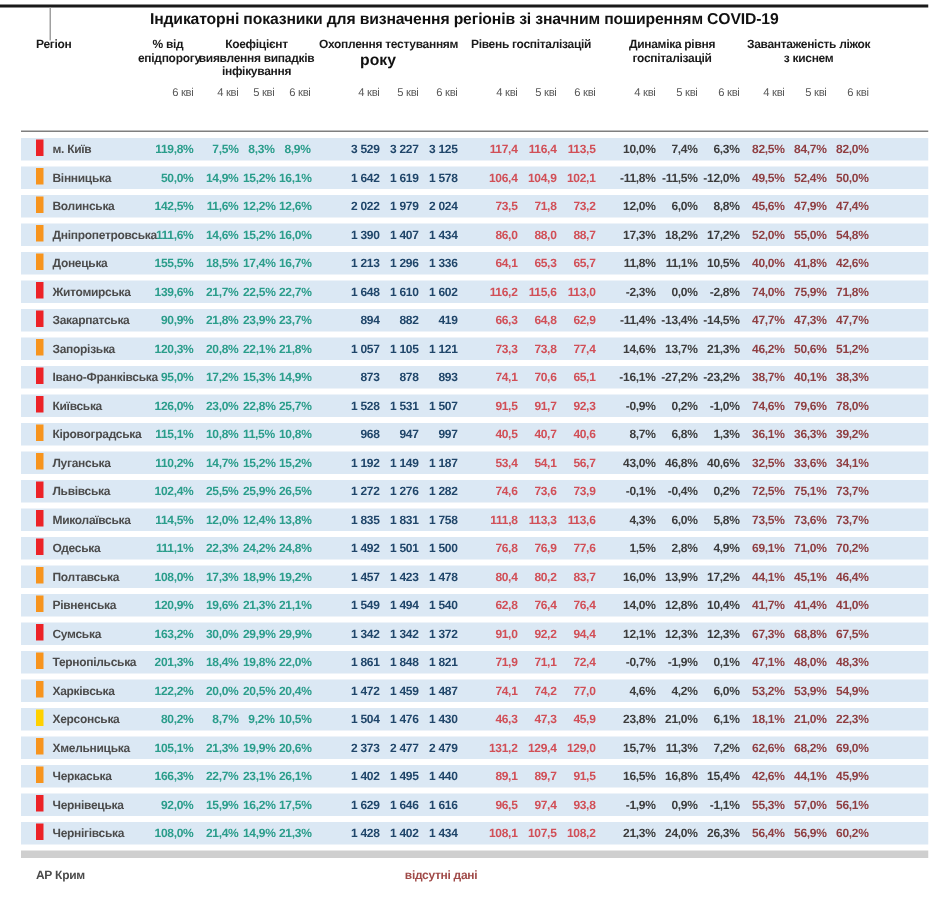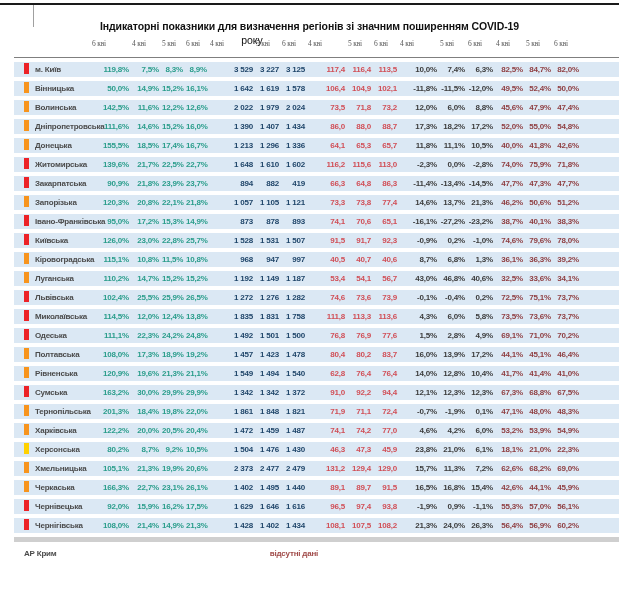--- a/index.html
+++ b/index.html
@@ -3,36 +3,36 @@
 <meta charset="utf-8">
 <style>
   html,body{margin:0;padding:0;}
   body{
     width:619px;height:599px;background:#ffffff;position:relative;
     font-family:"Liberation Sans", sans-serif;
     -webkit-font-smoothing:antialiased;
   }
   .topline{position:absolute;top:3px;left:0;width:619px;height:2px;background:#1a1a1a;}
   .stub{position:absolute;top:5px;left:33px;width:1px;height:22px;background:#a0a0a0;}
-  .title{ text-align:center;padding-top:20px;font-weight:bold;font-size:10.5px;color:#111;line-height:13px;letter-spacing:-0.1px;}
-  .roku{position:absolute;top:34px;left:0;width:504px;text-align:center;font-weight:normal;font-size:10.5px;color:#111;}
+  .title{ text-align:center;padding-top:7px;font-weight:bold;font-size:10.5px;color:#111;line-height:13px;letter-spacing:-0.1px;}
+  .roku{position:absolute;top:34px;left:0;width:504px;text-align:center;font-weight:bold;font-size:10.5px;color:#111;}
 
   table{border-collapse:separate;border-spacing:0 4px;margin:1px 0 0 14px;width:605px;table-layout:fixed;}
   col.c-reg{width:78px;} col.c-pct{width:40px;}
   col.c-k1{width:30px;} col.c-k2{width:24px;} col.c-k3{width:24px;}
   col.c-t1{width:46px;} col.c-t2{width:26px;} col.c-t3{width:26px;}
   col.c-h1{width:40px;} col.c-h2{width:26px;} col.c-h3{width:26px;}
   col.c-d1{width:40px;} col.c-d2{width:28px;} col.c-d3{width:28px;}
   col.c-b1{width:30px;} col.c-b2{width:28px;} col.c-b3{width:28px;}
   col.c-sp{width:37px;}
 
   thead th{font-size:8px;font-weight:bold;color:#1a1a1a;vertical-align:top;padding:0;line-height:9px;text-align:center;height:18px;letter-spacing:-0.2px;}
   thead th.region-h{text-align:left;padding-left:10px;}
   tr.thr td{font-size:7.5px;color:#262626;text-align:center;height:12px;line-height:8px;letter-spacing:-0.2px;}
-  tr.dates td{font-size:7.5px;color:#595959;text-align:left;padding:0 3px 8px 0;height:11px;line-height:9px;border-bottom:1px solid #7f7f7f;letter-spacing:-0.2px;font-family:Liberation Serif, serif;}
+  tr.dates td{font-size:7.5px;color:#595959;text-align:right;padding:0 3px 20px 0;height:11px;line-height:9px;border-bottom:1px solid #7f7f7f;letter-spacing:-0.2px;}
 
   tbody td{font-size:8px;height:15px;line-height:15px;padding:0;letter-spacing:-0.2px;}
   tr.data td{background:#DBE8F4;}
   td.v{text-align:right;padding-right:3px;font-weight:bold;}
   td.v-pct,td.v-coef{color:#2A9D8B;}
   td.v-test{color:#1F4569;}
   td.v-hosp{color:#D14F57;}
   td.v-dyn{color:#3C3C3C;}
   td.v-beds{color:#8F3E41;}
   td.c-region{padding-left:10px;white-space:nowrap;overflow:visible;margin-left:48px;}
@@ -69,20 +69,30 @@
       <col class="c-h3">
     <col class="c-d1">
       <col class="c-d2">
       <col class="c-d3">
     <col class="c-b1">
       <col class="c-b2">
       <col class="c-b3">
     <col class="c-sp">
   </colgroup>
   <thead>
+    <tr>
+      <th class="region-h">Регіон</th>
+      <th>% від епідпорогу</th>
+      <th colspan="3">Коефіцієнт виявлення випадків інфікування</th>
+      <th colspan="3">Охоплення тестуванням</th>
+      <th colspan="3">Рівень госпіталізацій</th>
+      <th colspan="3">Динаміка рівня госпіталізацій</th>
+      <th colspan="3">Завантаженість ліжок з киснем</th>
+      <th></th>
+    </tr>
     <tr class="dates">
       <td></td>
       <td>6 кві</td>
       <td>4 кві</td>
       <td>5 кві</td>
       <td>6 кві</td>
       <td>4 кві</td>
       <td>5 кві</td>
       <td>6 кві</td>
       <td>4 кві</td>
@@ -222,21 +232,21 @@
     <td class="c-region"><span class="chip" style="background: rgb(236, 34, 39);"></span><span class="rname">Закарпатська</span></td>
     <td class="v v-pct">90,9%</td>
     <td class="v v-coef">21,8%</td>
     <td class="v v-coef">23,9%</td>
     <td class="v v-coef">23,7%</td>
     <td class="v v-test">894</td>
     <td class="v v-test">882</td>
     <td class="v v-test">419</td>
     <td class="v v-hosp">66,3</td>
     <td class="v v-hosp">64,8</td>
-    <td class="v v-hosp">86,3</td>
+    <td class="v v-hosp">62,9</td>
     <td class="v v-dyn">-11,4%</td>
     <td class="v v-dyn">-13,4%</td>
     <td class="v v-dyn">-14,5%</td>
     <td class="v v-beds">47,7%</td>
     <td class="v v-beds">47,3%</td>
     <td class="v v-beds">47,7%</td>
     <td></td>
   </tr>
       <tr class="data">
     <td class="c-region"><span class="chip" style="background: rgb(247, 148, 29);"></span><span class="rname">Запорізька</span></td>

